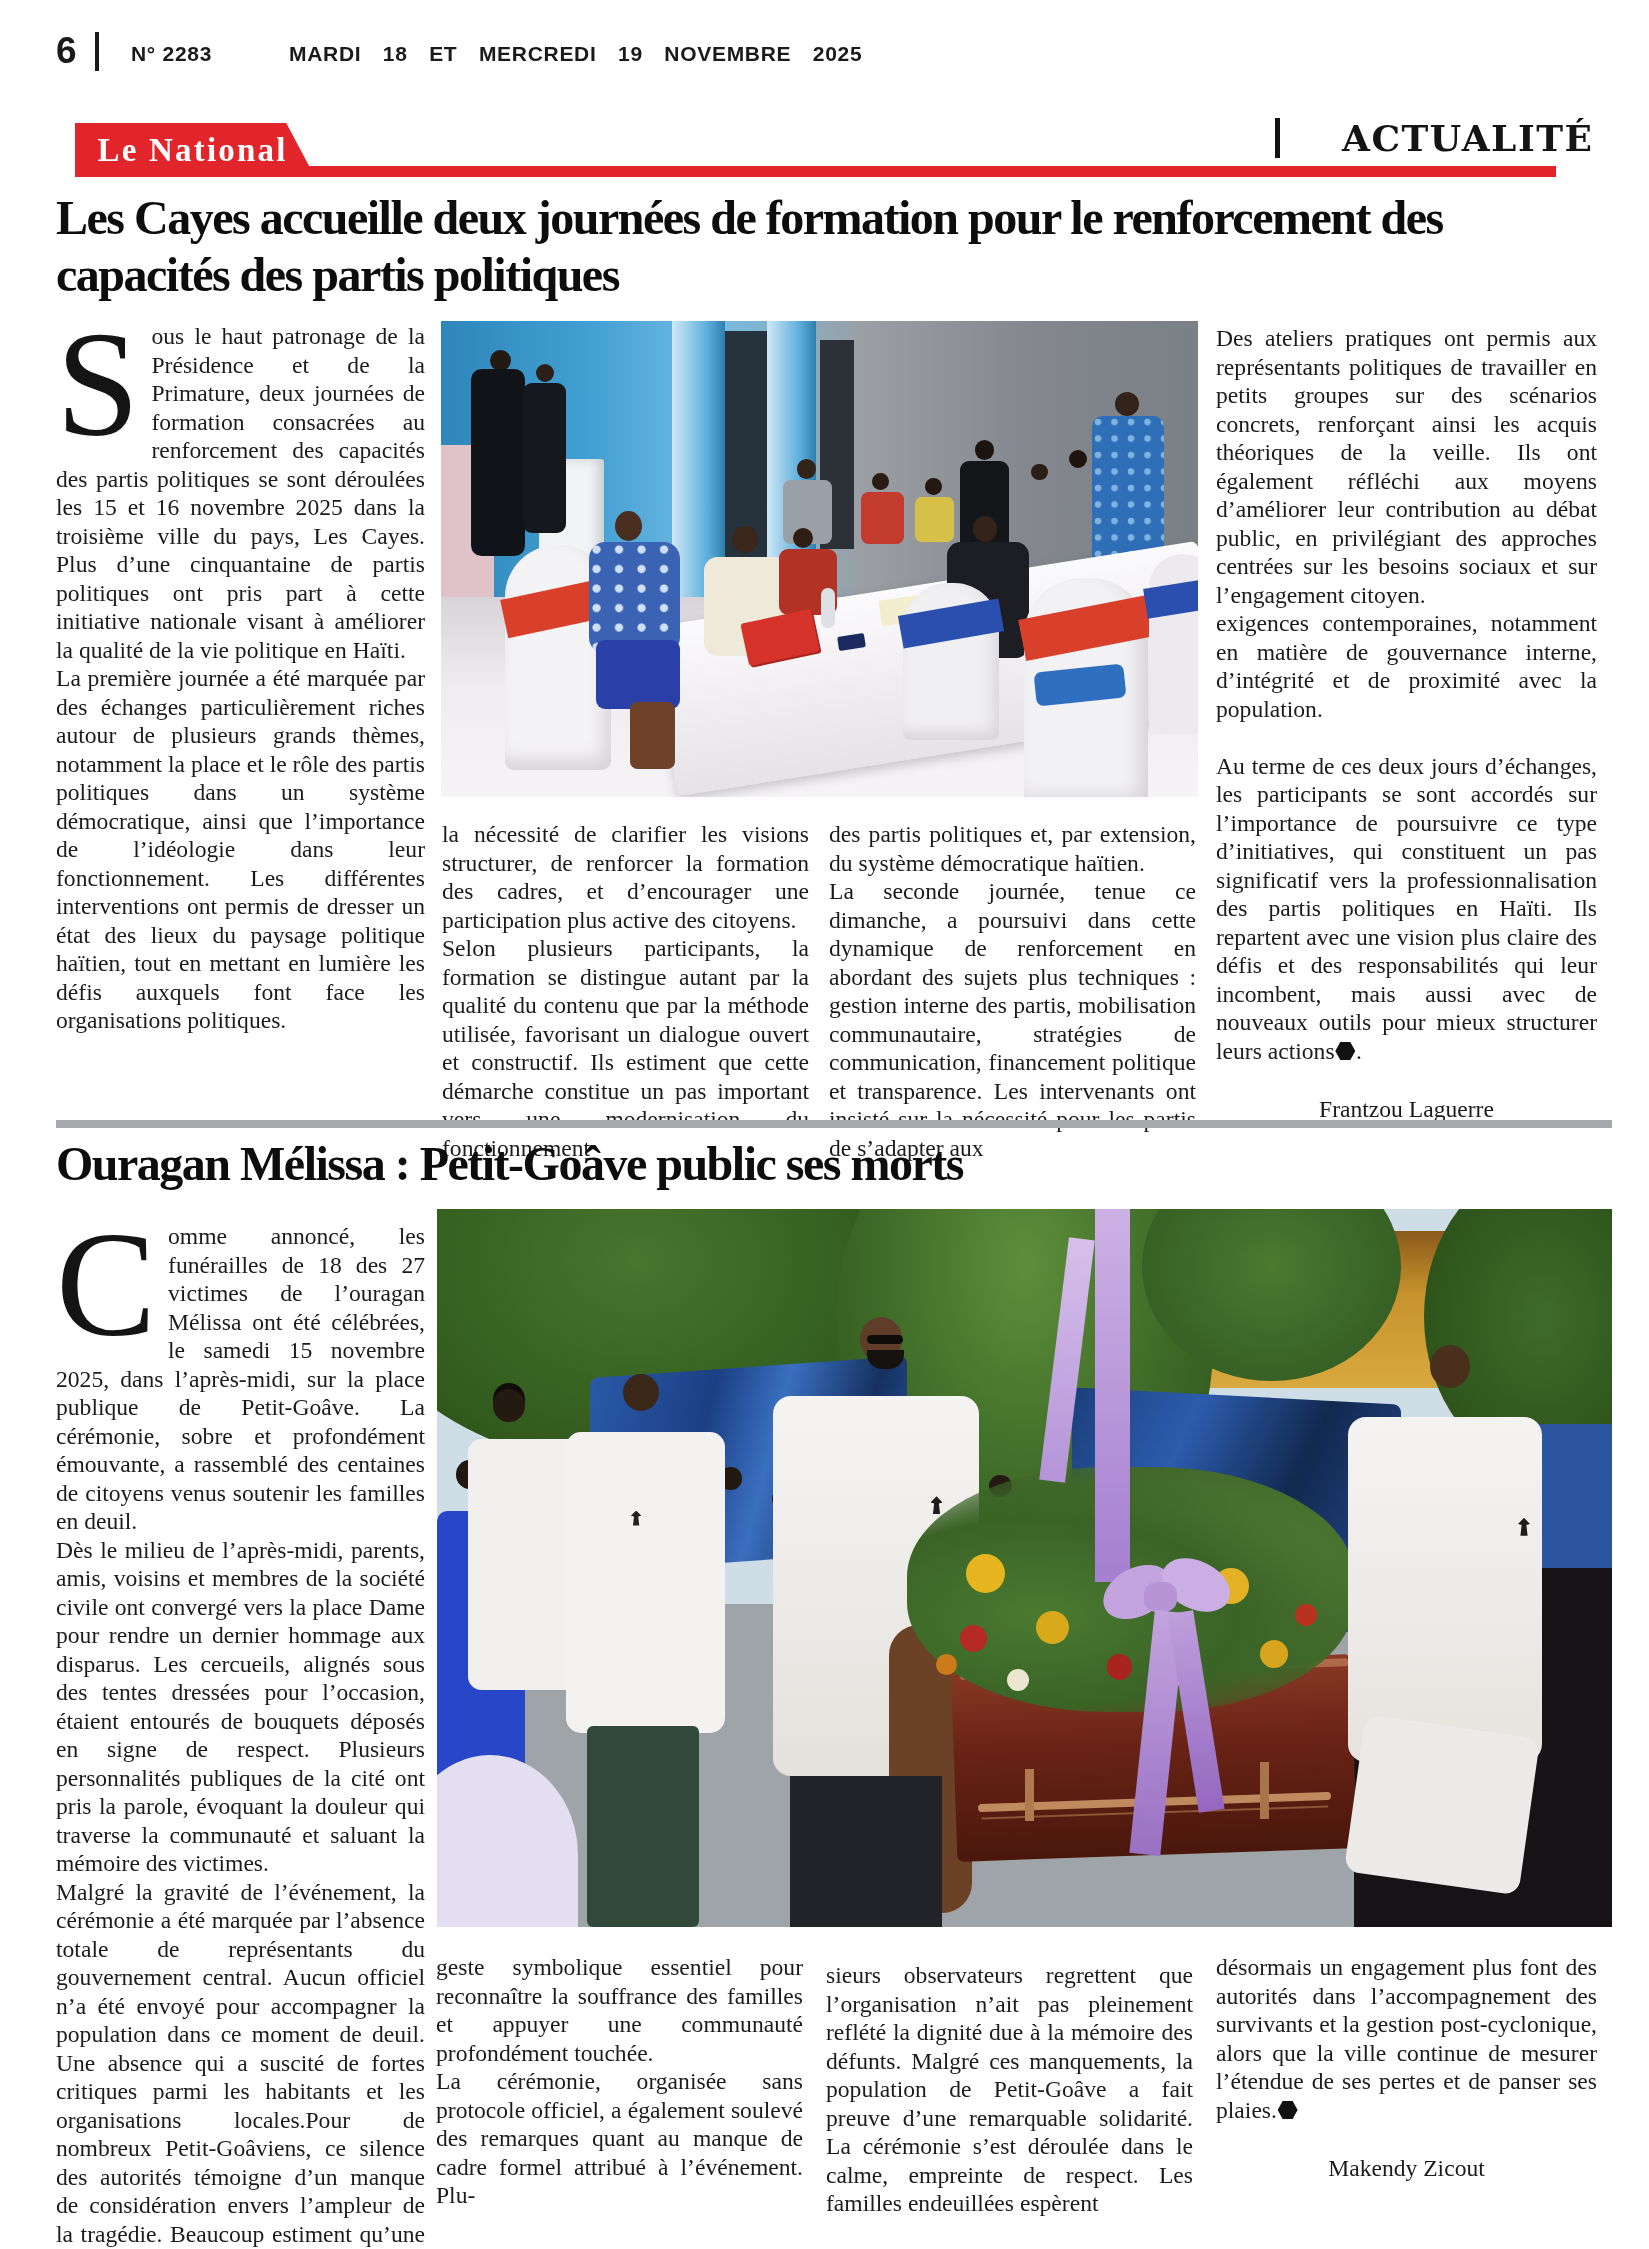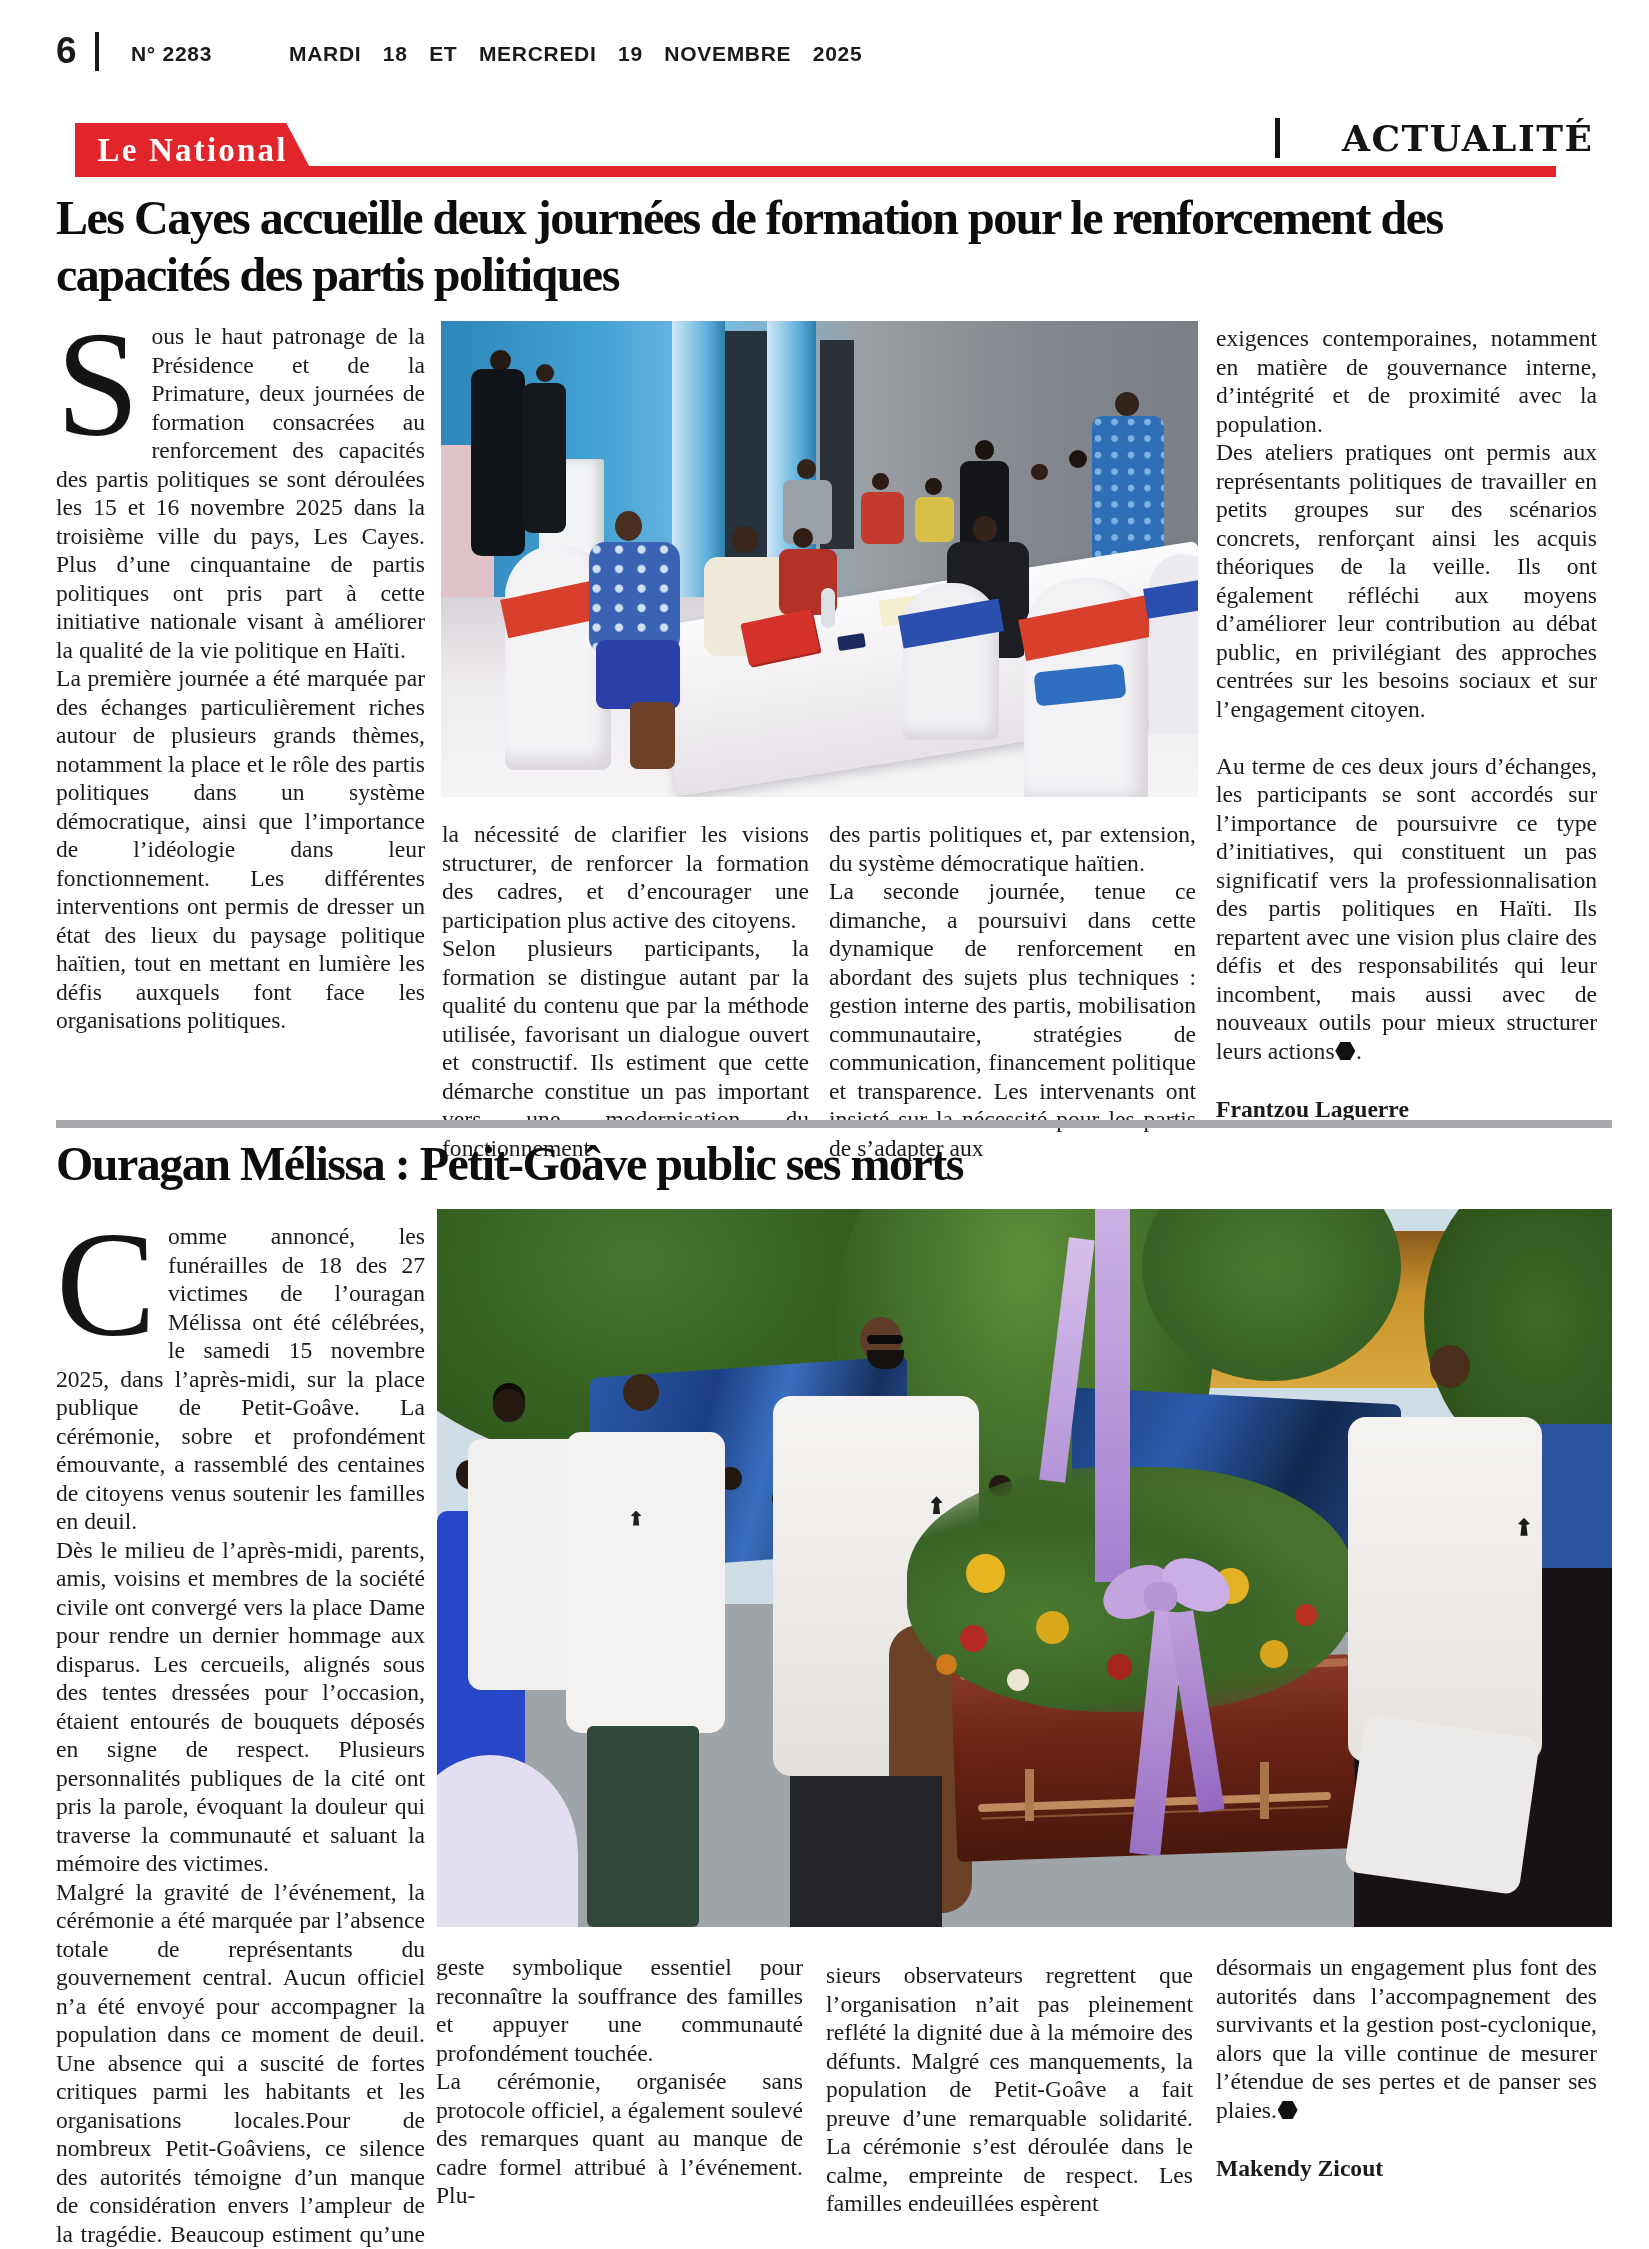--- a/index.html
+++ b/index.html
@@ -19,21 +19,21 @@
   .sectionbar{width:5.2px;height:40px;background:#111;}
   .section{font:bold 36px/40px "DejaVu Serif",serif;letter-spacing:1.5px;color:#141414;}
   
   .headline{font-weight:bold;font-size:48px;line-height:57px;letter-spacing:-1.5px;
             color:#0d0d0d;font-family:"Liberation Serif",serif;}
   
   .col{font-size:23.6px;line-height:28.5px;text-align:justify;color:#1b1b1b;}
   .col p{margin:0;}
   .dropcap{float:left;font-size:150px;line-height:118px;height:114px;
            margin:3px 12px 0 0;color:#141414;}
-  .author{font-weight:bold;margin-top:30px !important;text-align:left;}
+  .author{font-weight:normal;margin-top:30px !important;text-align:center;}
   .gap{margin-top:28.5px !important;}
   .hexmark{display:inline-block;width:20px;height:18px;background:#111;
            clip-path:polygon(25% 0,75% 0,100% 50%,75% 100%,25% 100%,0 50%);
            vertical-align:-1.5px;margin:0 0.7px;}
   .divider{background:#a7a9ac;}
   
   .photo{overflow:hidden;background:#9fa4a9;}
   .ph{position:absolute;}
   .head{position:absolute;border-radius:50%;}
 </style>
@@ -114,22 +114,22 @@
   <p>la nécessité de clarifier les visions structurer, de renforcer la formation des cadres, et d’encourager une participation plus active des citoyens.</p>
   <p>Selon plusieurs participants, la formation se distingue autant par la qualité du contenu que par la méthode utilisée, favorisant un dialogue ouvert et constructif. Ils estiment que cette démarche constitue un pas important vers une modernisation du fonctionnement</p>
 </div>
 
 <div class="abs col" style="left:829px;top:820px;width:367px;">
   <p>des partis politiques et, par extension, du système démocratique haïtien.</p>
   <p>La seconde journée, tenue ce dimanche, a poursuivi dans cette dynamique de renforcement en abordant des sujets plus techniques : gestion interne des partis, mobilisation communautaire, stratégies de communication, financement politique et transparence. Les intervenants ont insisté sur la nécessité pour les partis de s’adapter aux</p>
 </div>
 
 <div class="abs col" style="left:1216px;top:324px;width:381px;">
+  <p>Des ateliers pratiques ont permis aux représentants politiques de travailler en petits groupes sur des scénarios concrets, renforçant ainsi les acquis théoriques de la veille. Ils ont également réfléchi aux moyens d’améliorer leur contribution au débat public, en privilégiant des approches centrées sur les besoins sociaux et sur l’engagement citoyen.</p>
   <p>exigences contemporaines, notamment en matière de gouvernance interne, d’intégrité et de proximité avec la population.</p>
-  <p>Des ateliers pratiques ont permis aux représentants politiques de travailler en petits groupes sur des scénarios concrets, renforçant ainsi les acquis théoriques de la veille. Ils ont également réfléchi aux moyens d’améliorer leur contribution au débat public, en privilégiant des approches centrées sur les besoins sociaux et sur l’engagement citoyen.</p>
   <p class="gap"><span>Au terme de ces deux jours d’échanges, les participants se sont accordés sur l’importance de poursuivre ce type d’initiatives, qui constituent un pas significatif vers la professionnalisation des partis politiques en Haïti. Ils repartent avec une vision plus claire des défis et des responsabilités qui leur incombent, mais aussi avec de nouveaux outils pour mieux structurer leurs actions</span><span class="hexmark"></span><span>.</span></p>
   <p class="author">Frantzou Laguerre</p>
 </div>
 
 <div class="abs divider" style="left:56px;top:1120px;width:1556px;height:7.5px;"></div>
 
 <div class="abs headline" style="left:56px;top:1135px;width:1500px;">Ouragan Mélissa : Petit-Goâve public ses morts</div>
 
 <div class="abs col" style="left:56px;top:1222px;width:369px;">
   <p><span class="dropcap">C</span><span>omme annoncé, les funérailles de 18 des 27 victimes de l’ouragan Mélissa ont été célébrées, le samedi 15 novembre 2025, dans l’après-midi, sur la place publique de Petit-Goâve. La cérémonie, sobre et profondément émouvante, a rassemblé des centaines de citoyens venus soutenir les familles en deuil.</span></p>

